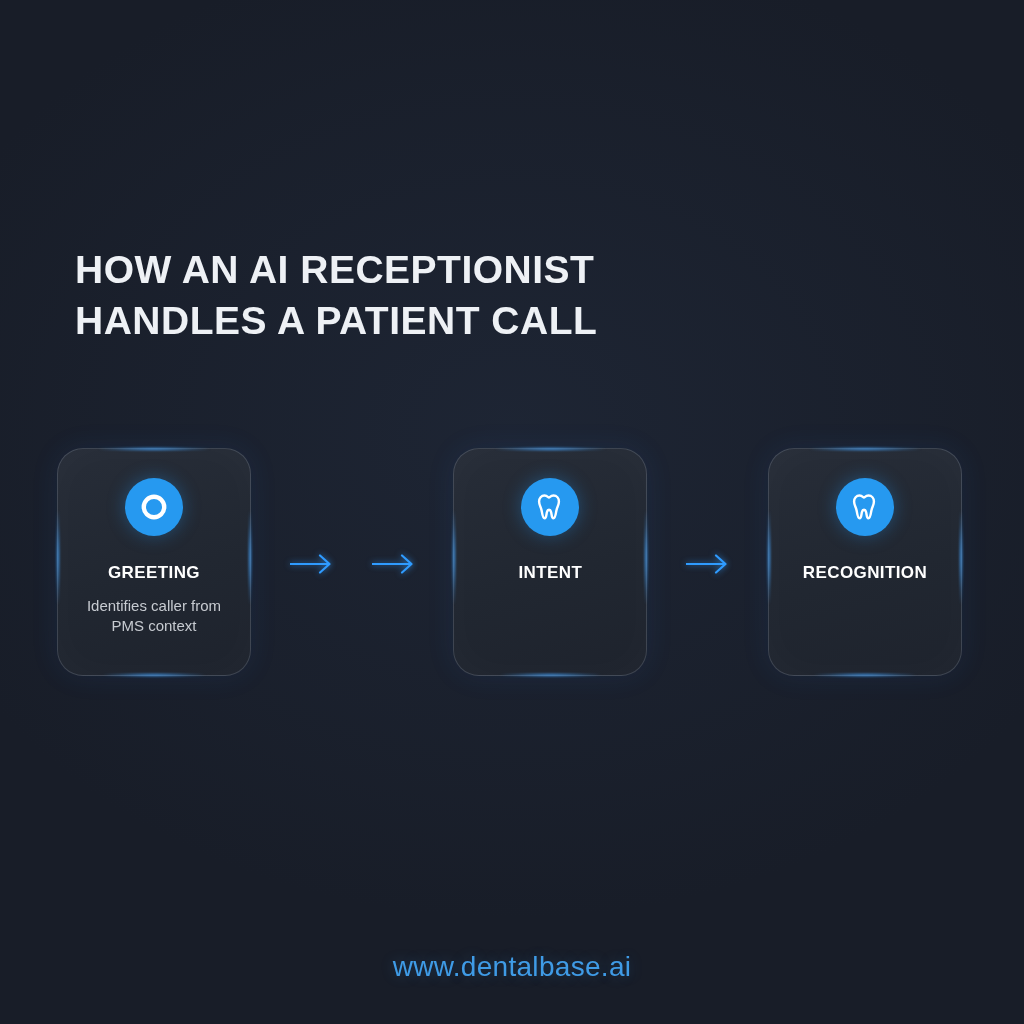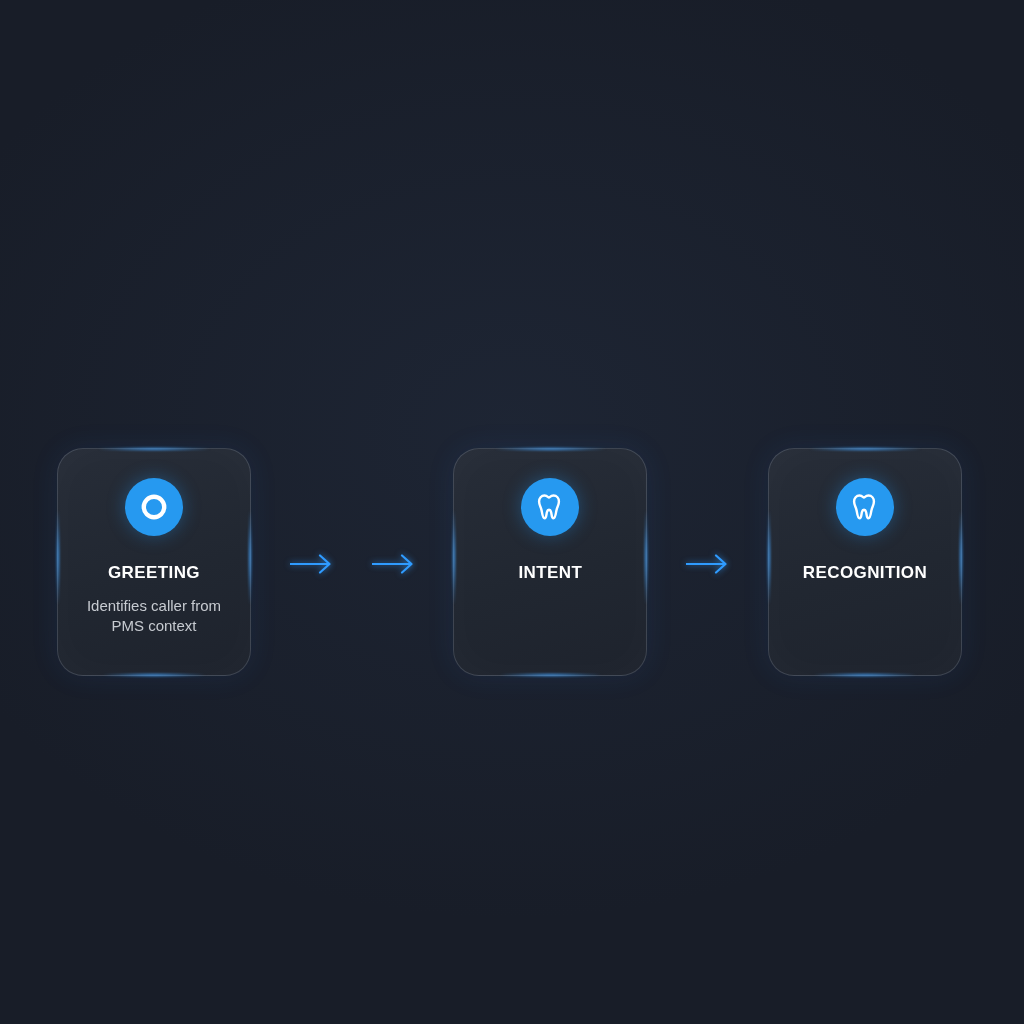--- a/index.html
+++ b/index.html
@@ -76,20 +76,24 @@
   .footer a{
     font-size:28px;color:#3f9be6;text-decoration:none;letter-spacing:.3px;
     text-shadow:0 0 14px rgba(63,155,230,.25);
   }
 </style>
 </head>
 <body>
 
 <div class="page">
 
+  <h1 class="title">
+    <span>HOW AN AI RECEPTIONIST</span>
+    <span>HANDLES A PATIENT CALL</span>
+  </h1>
 
   <div class="flow">
 
     <section class="card">
       <div class="glow g-top"></div>
       <div class="glow g-bottom"></div>
       <div class="glow g-left"></div>
       <div class="glow g-right"></div>
       <div class="icon-circle">
         <svg width="34" height="34" viewBox="0 0 24 24">
@@ -143,14 +147,17 @@
       <div class="icon-circle">
         <svg width="34" height="34" viewBox="0 0 24 24">
           <path d="M8.1 3.9 C5.9 3.9 4.3 5.7 4.3 8.1 c0 1.6 .5 2.7 1 3.9 .4 1 .8 2.1 1 3.6 .3 1.9 .7 4.3 1.9 4.3 1.3 0 1.2 -2.7 1.6 -4.2 .3 -1.1 .8 -1.8 1.5 -1.8 s1.2 .7 1.5 1.8 c.4 1.5 .3 4.2 1.6 4.2 1.2 0 1.6 -2.4 1.9 -4.3 .2 -1.5 .6 -2.6 1 -3.6 .5 -1.2 1 -2.3 1 -3.9 0 -2.4 -1.6 -4.2 -3.8 -4.2 -1.2 0 -2 .5 -2.7 1.1 -.4 .35 -.7 .35 -1.1 0 -.7 -.6 -1.5 -1.1 -2.6 -1.1 z" fill="none" stroke="#ffffff" stroke-width="1.7" stroke-linejoin="round"></path>
         </svg>
       </div>
       <h2 class="card-title">RECOGNITION</h2>
     </section>
 
   </div>
 
+  <div class="footer">
+    <a href="#">www.dentalbase.ai</a>
+  </div>
 
 </div>
 
 </body></html>

